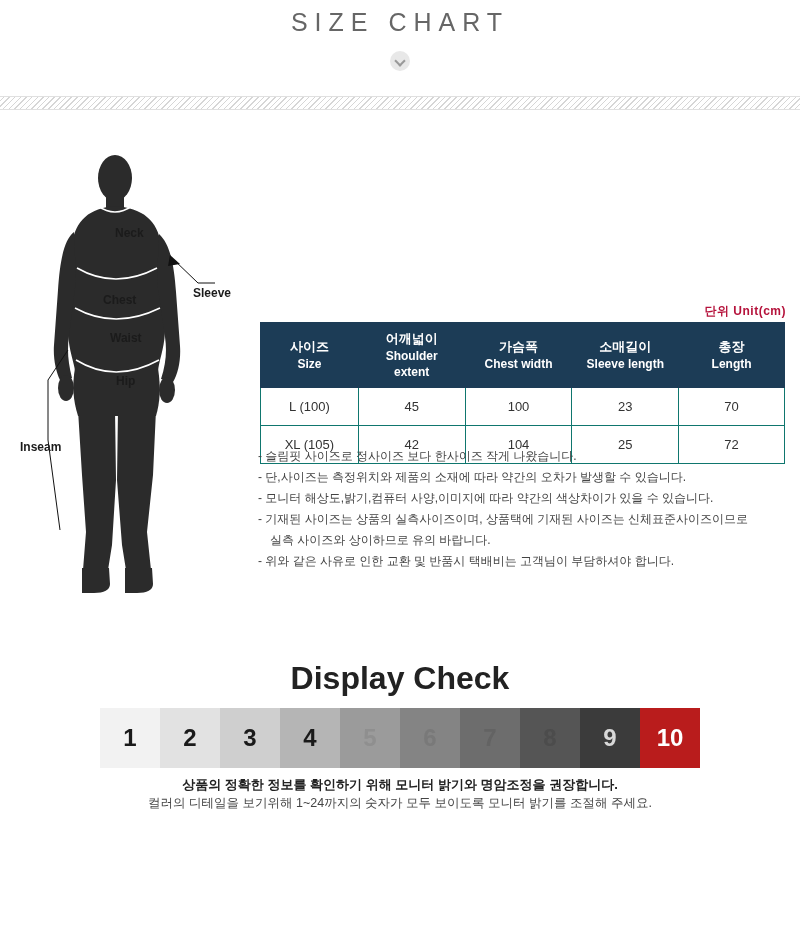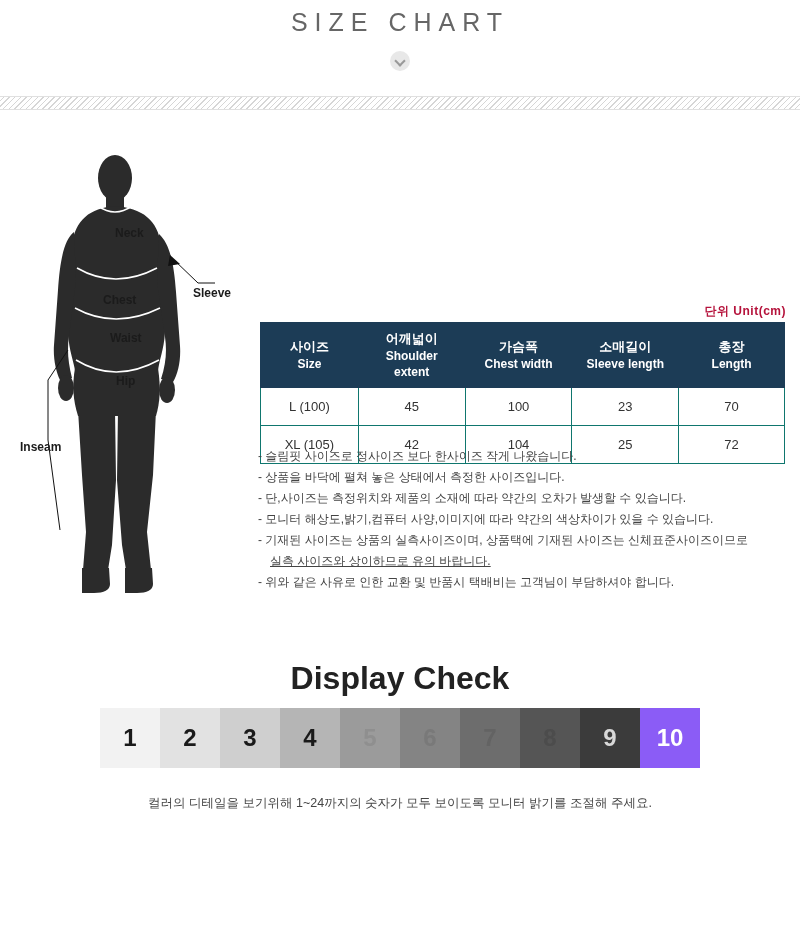--- a/index.html
+++ b/index.html
@@ -103,21 +103,21 @@
   
   .notes {
     position: absolute;
     left: 258px; top: 446px;
     width: 530px;
     font-size: 12px;
     color: #444;
     line-height: 21px;
   }
   .notes div { white-space: nowrap; }
-  .notes .indent { padding-left: 12px; text-decoration: underline; }
+  .notes .indent { padding-left: 12px; }
 
   
   .dc-title {
     position: absolute;
     top: 660px; left: 0; width: 800px;
     text-align: center;
     font-size: 32px;
     font-weight: bold;
     color: #222;
   }
@@ -257,36 +257,36 @@
         <td>42</td>
         <td>104</td>
         <td>25</td>
         <td>72</td>
       </tr>
     </tbody>
   </table>
 
   <div class="notes">
     <div>- 슬림핏 사이즈로 정사이즈 보다 한사이즈 작게 나왔습니다.</div>
-    <div>- 상품을 바닥에 펼쳐 놓은 상태에서 측정한 사이즈입니다.</div>
     <div>- 단,사이즈는 측정위치와 제품의 소재에 따라 약간의 오차가 발생할 수 있습니다.</div>
     <div>- 모니터 해상도,밝기,컴퓨터 사양,이미지에 따라 약간의 색상차이가 있을 수 있습니다.</div>
     <div>- 기재된 사이즈는 상품의 실측사이즈이며, 상품택에 기재된 사이즈는 신체표준사이즈이므로</div>
     <div class="indent">실측 사이즈와 상이하므로 유의 바랍니다.</div>
     <div>- 위와 같은 사유로 인한 교환 및 반품시 택배비는 고객님이 부담하셔야 합니다.</div>
   </div>
 
   <div class="dc-title">Display Check</div>
   <div class="swatches">
     <div class="swatch" style="background:#f2f2f2;color:#1a1a1a">1</div>
     <div class="swatch" style="background:#e2e2e2;color:#1a1a1a">2</div>
     <div class="swatch" style="background:#cfcfcf;color:#1a1a1a">3</div>
     <div class="swatch" style="background:#b5b5b5;color:#1a1a1a">4</div>
     <div class="swatch" style="background:#9b9b9b;color:#8f8f8f">5</div>
     <div class="swatch" style="background:#848484;color:#797979">6</div>
     <div class="swatch" style="background:#6d6d6d;color:#636363">7</div>
     <div class="swatch" style="background:#555555;color:#4c4c4c">8</div>
     <div class="swatch" style="background:#3b3b3b;color:#d8d8d8">9</div>
-    <div class="swatch" style="background:#8b5cf6;color:#ffffff">10</div>
-  </div>
+    <div class="swatch" style="background:#b91c1c;color:#ffffff">10</div>
+  </div>
+  <div class="dc-note1">상품의 정확한 정보를 확인하기 위해 모니터 밝기와 명암조정을 권장합니다.</div>
   <div class="dc-note2">컬러의 디테일을 보기위해 1~24까지의 숫자가 모두 보이도록 모니터 밝기를 조절해 주세요.</div>
 
 </div>
 
 </body></html>

